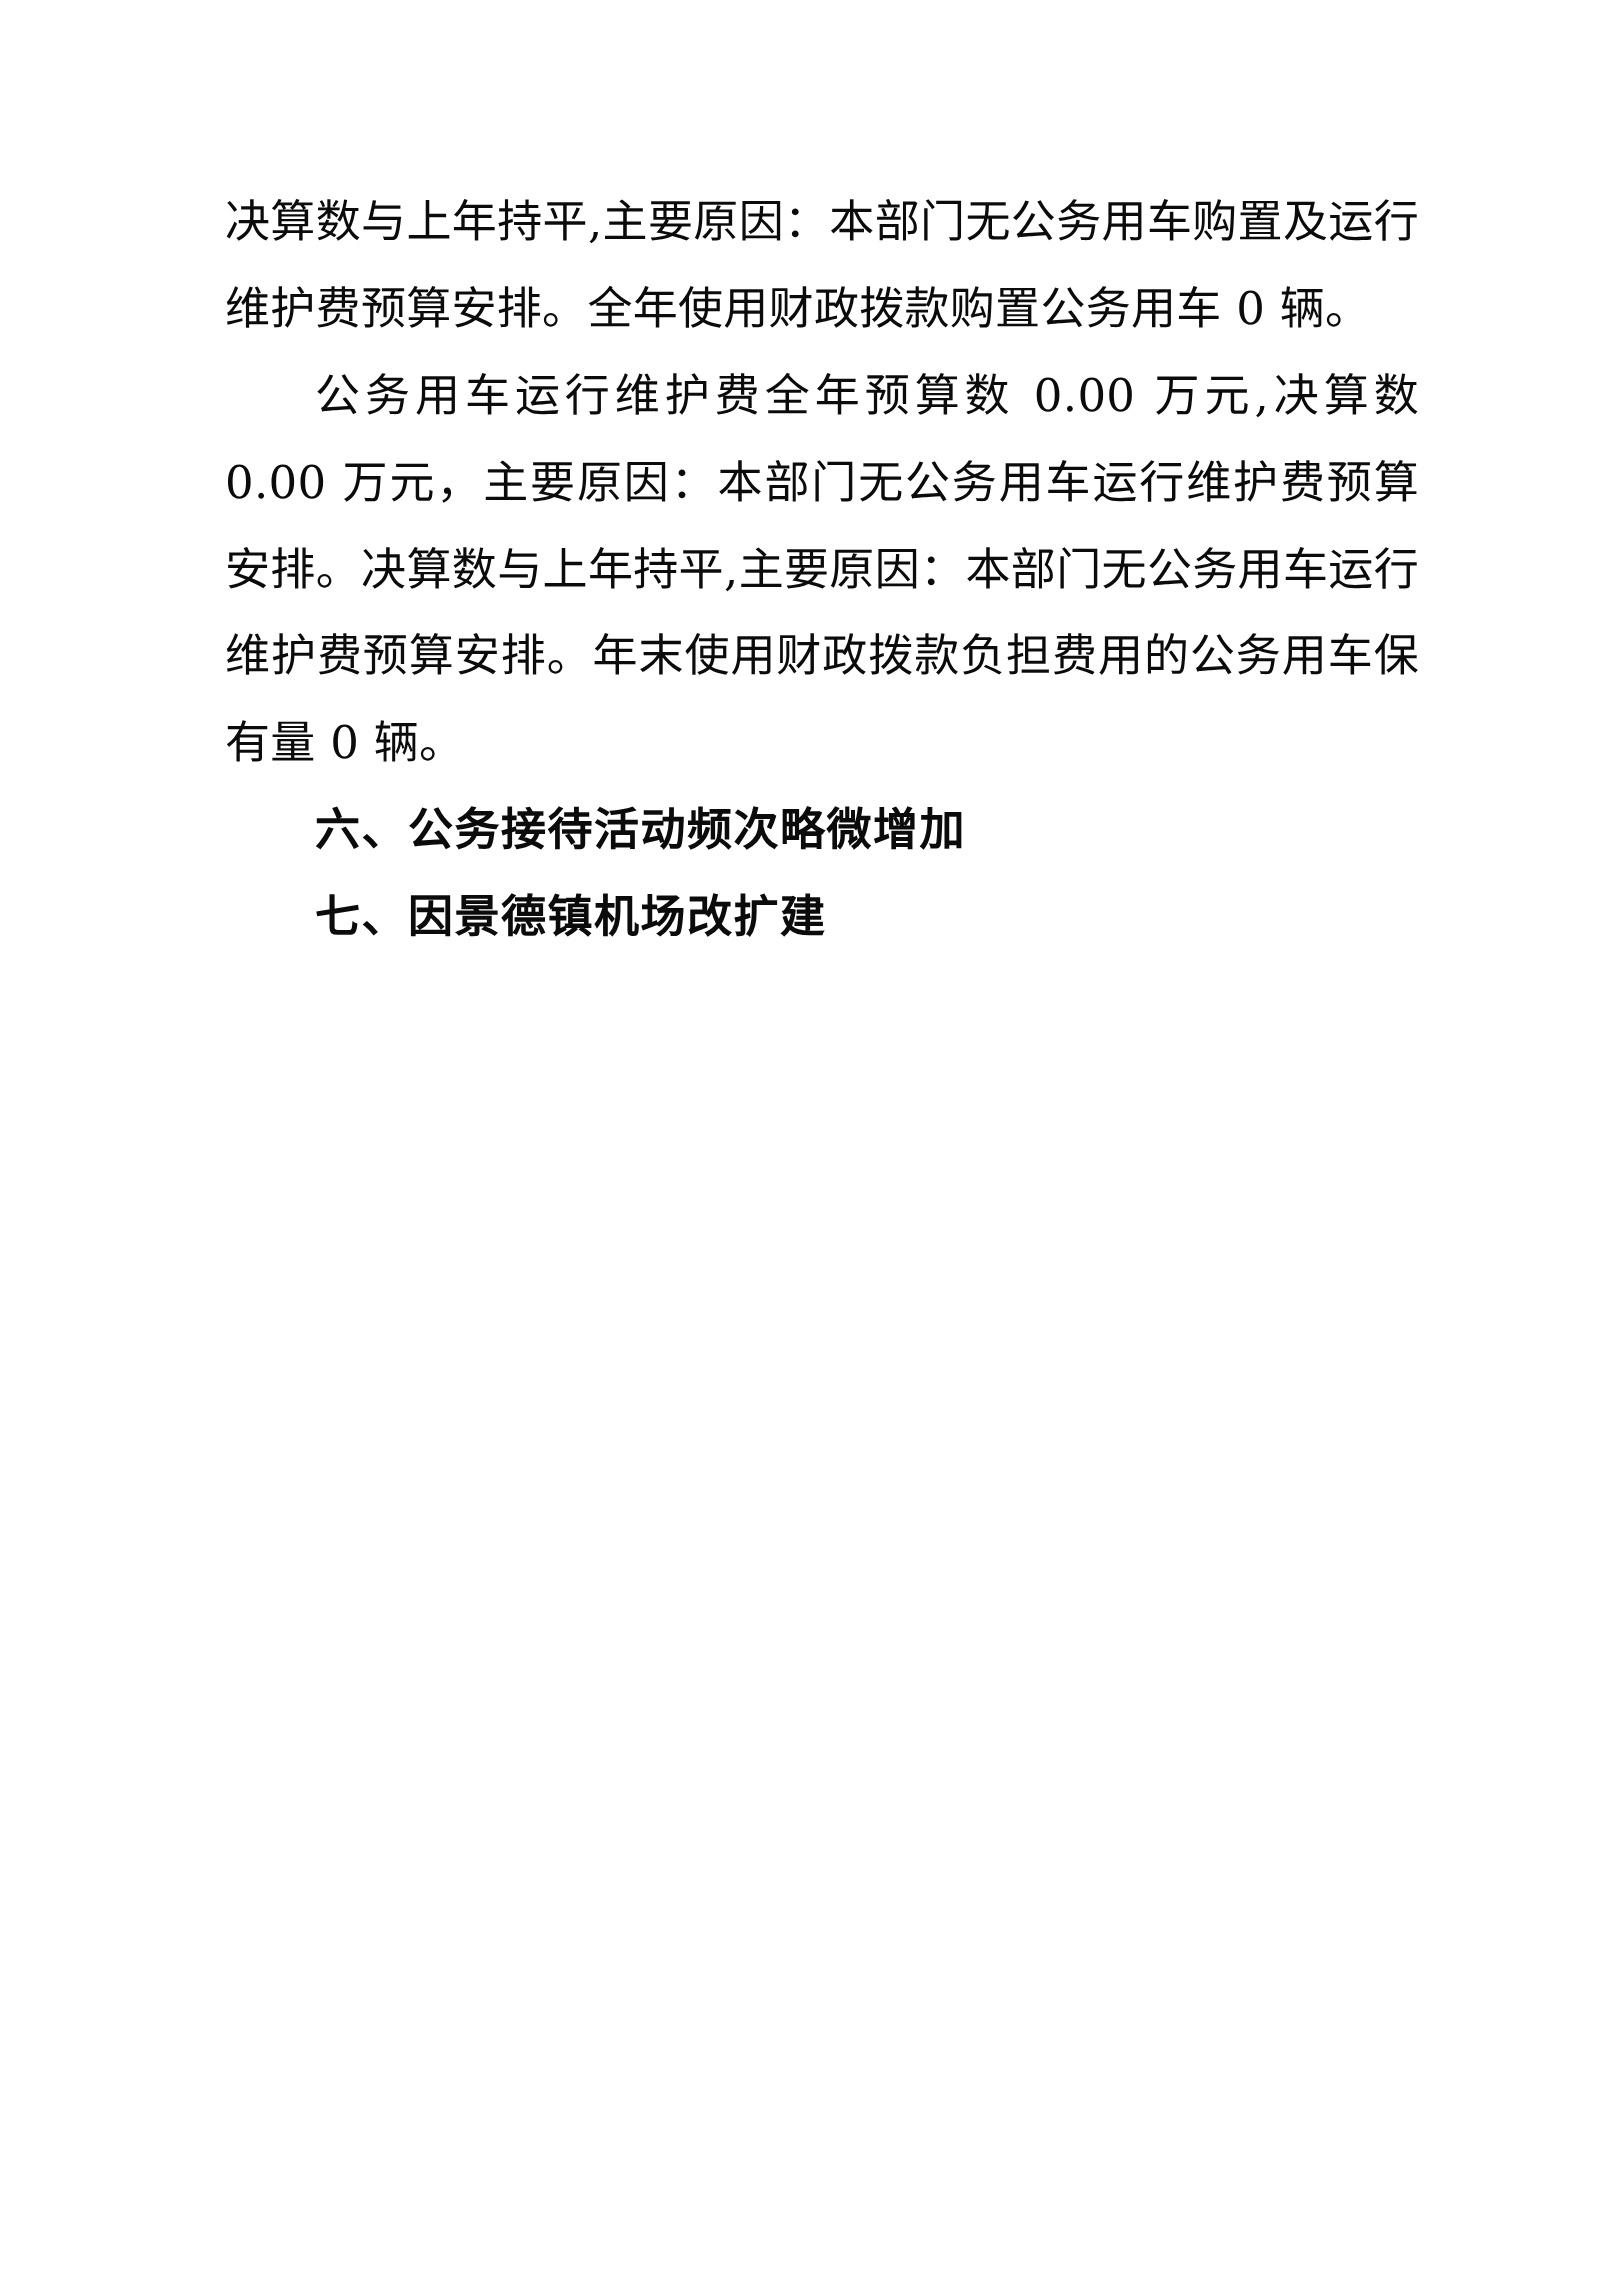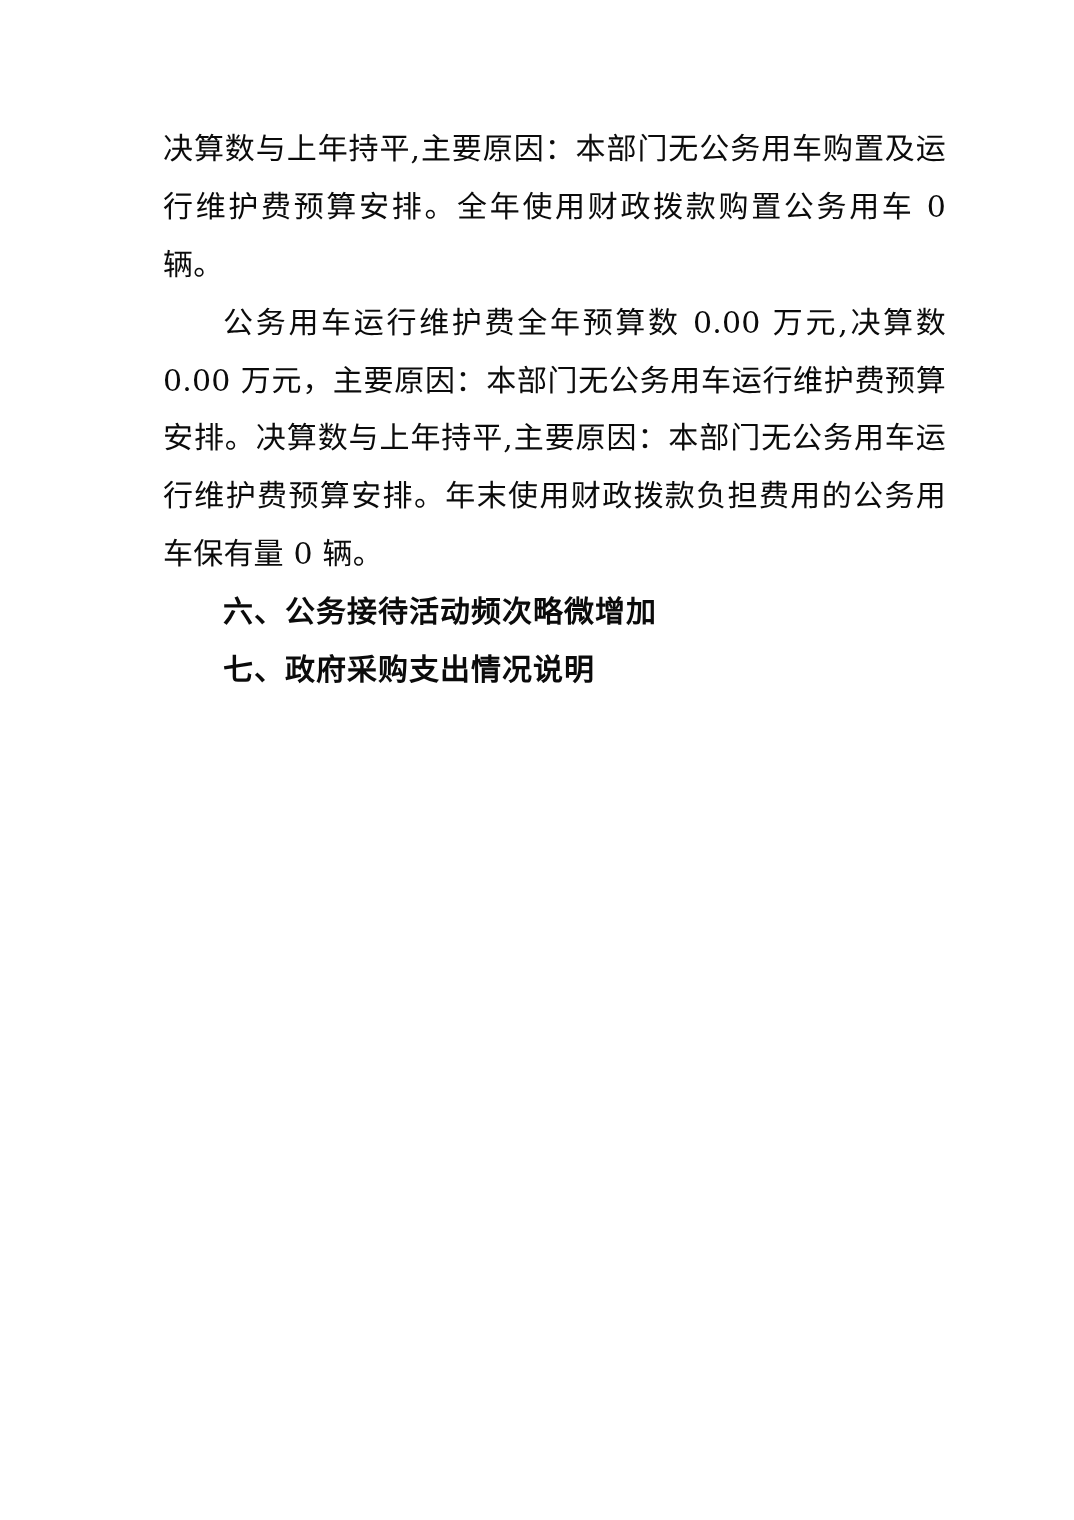--- a/index.html
+++ b/index.html
@@ -16,21 +16,20 @@
     padding: 120px 128px 60px 150px;
     font-family: "DejaVu Serif", "Liberation Serif", serif;
     color: #0b0b0b;
   }
   .doc-body {
     font-size: 30px;
     line-height: 1.93;
     text-align: justify;
     text-justify: inter-ideograph;
     letter-spacing: 0.2px;
-    margin-left: 13px;
   }
   p.para {
     margin: 0;
     text-indent: 2em;
     font-size: 30px;
     line-height: 1.93;
   }
   p.para.noindent {
     text-indent: 0;
   }
@@ -51,17 +50,17 @@
   <div class="doc-body">
 
     <p class="para noindent">决算数与上年持平,主要原因：本部门无公务用车购置及运行维护费预算安排。全年使用财政拨款购置公务用车 0 辆。</p>
 
     <p class="para">公务用车运行维护费全年预算数 0.00 万元,决算数 0.00 万元，主要原因：本部门无公务用车运行维护费预算安排。决算数与上年持平,主要原因：本部门无公务用车运行维护费预算安排。年末使用财政拨款负担费用的公务用车保有量 0 辆。</p>
 
 
     <h2 class="section-heading">六、公务接待活动频次略微增加</h2>
 
 
-    <h2 class="section-heading">七、政府采购支出情况说明</h2>
+    <h2 class="section-heading">七、因景德镇机场改扩建</h2>
 
 
   </div>
 </div>
 
 </body></html>

